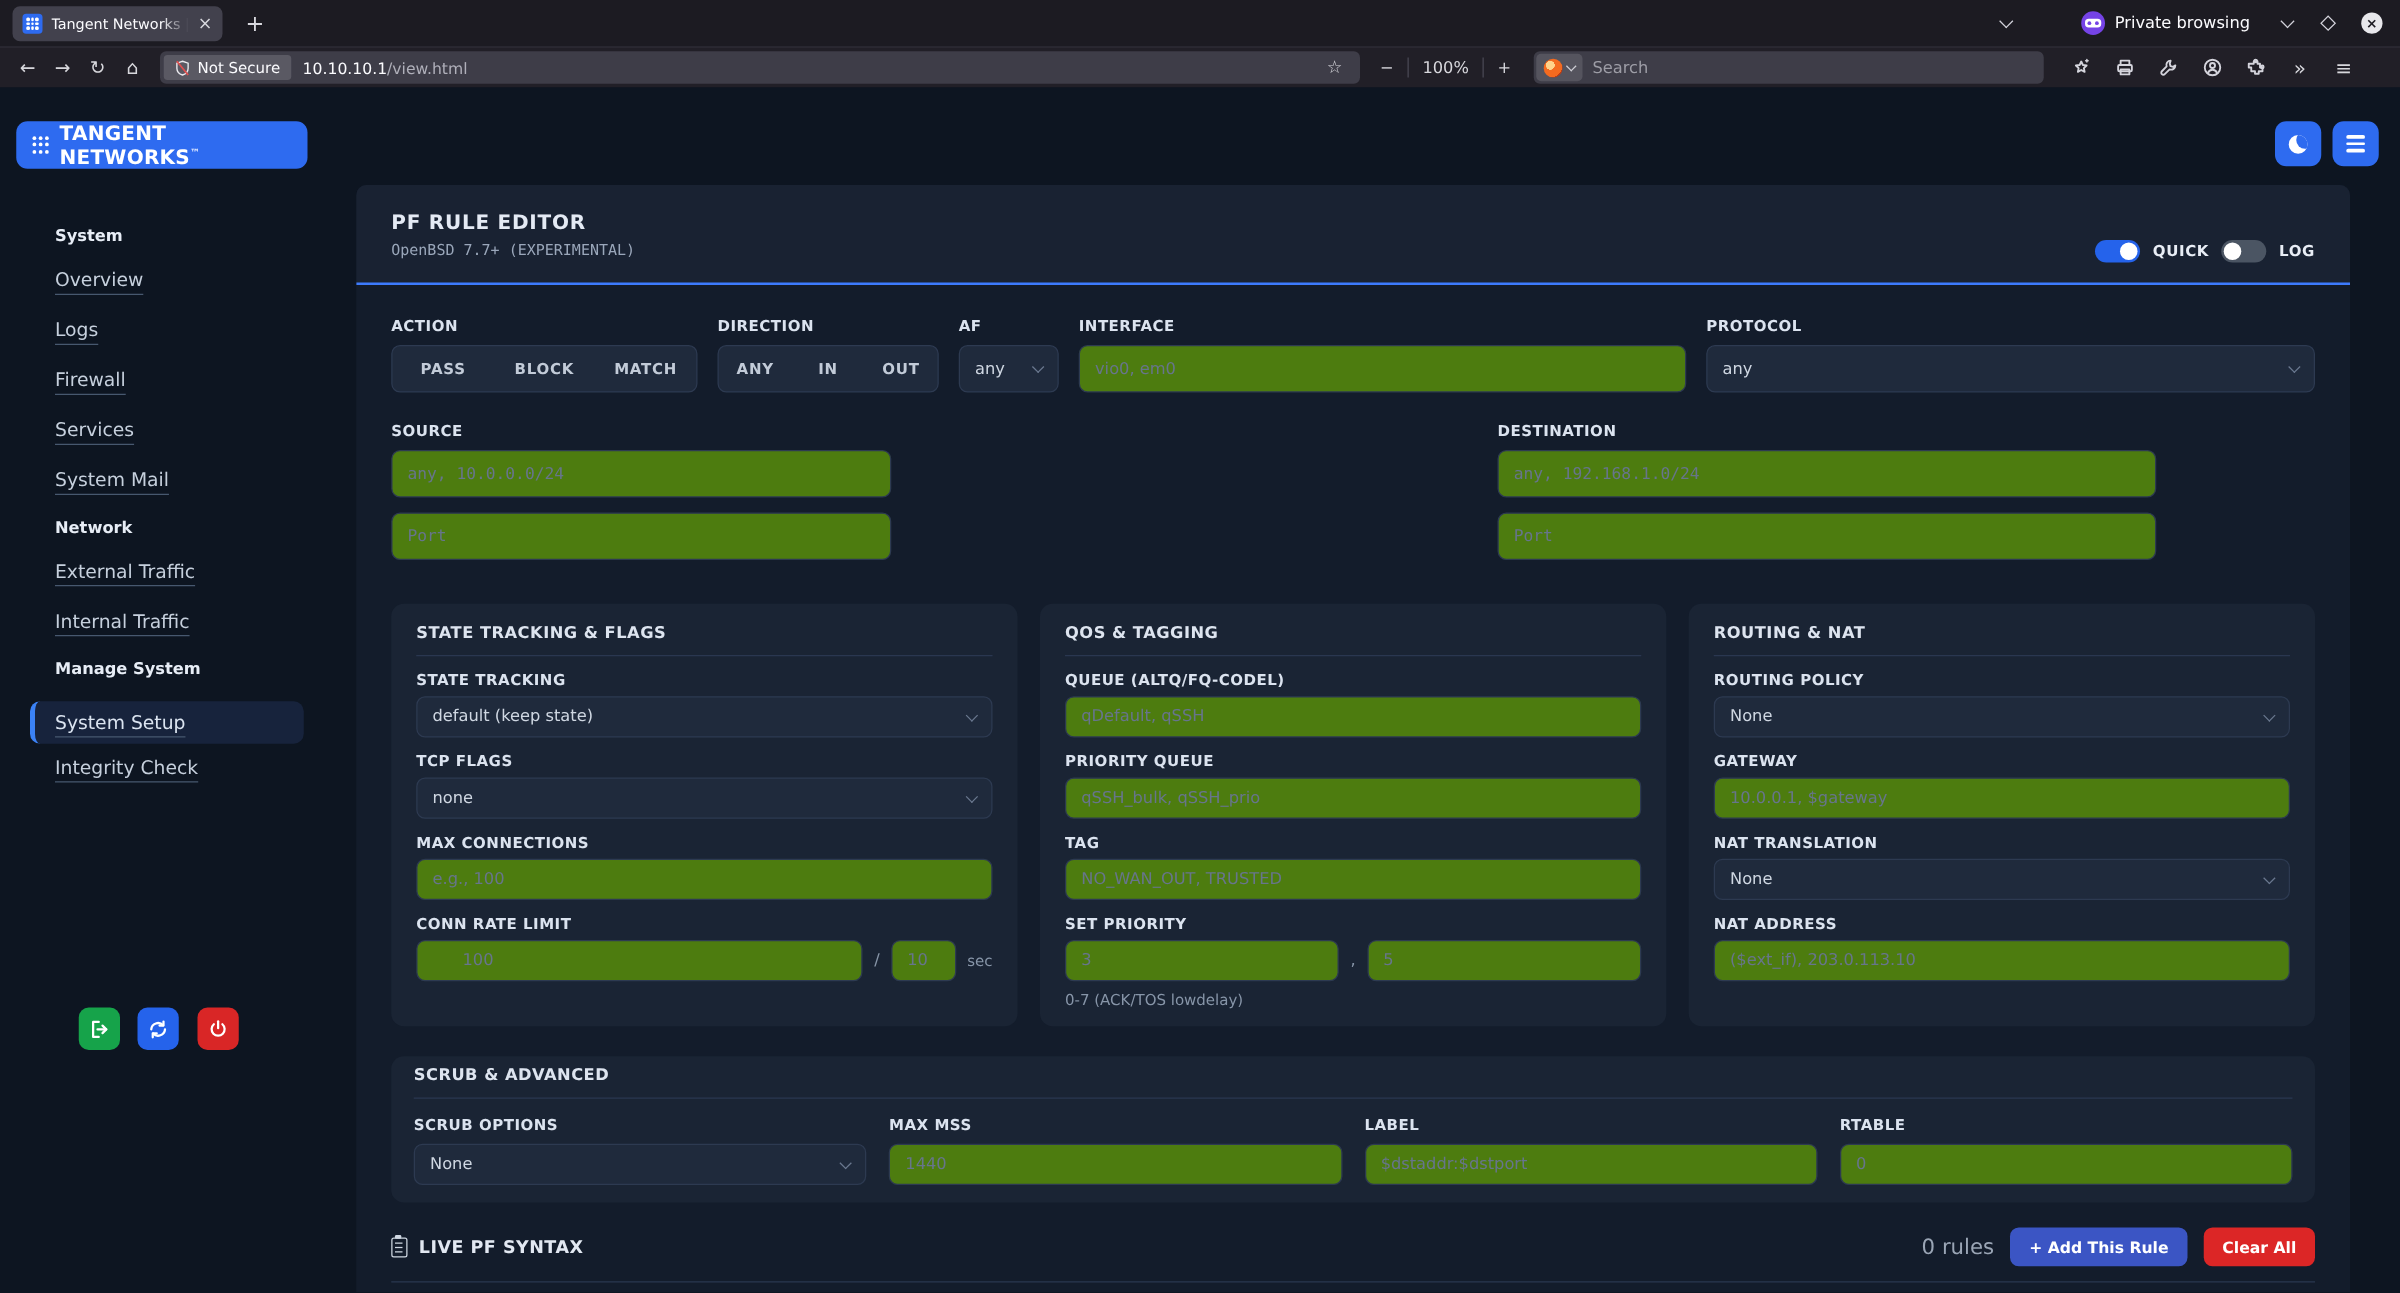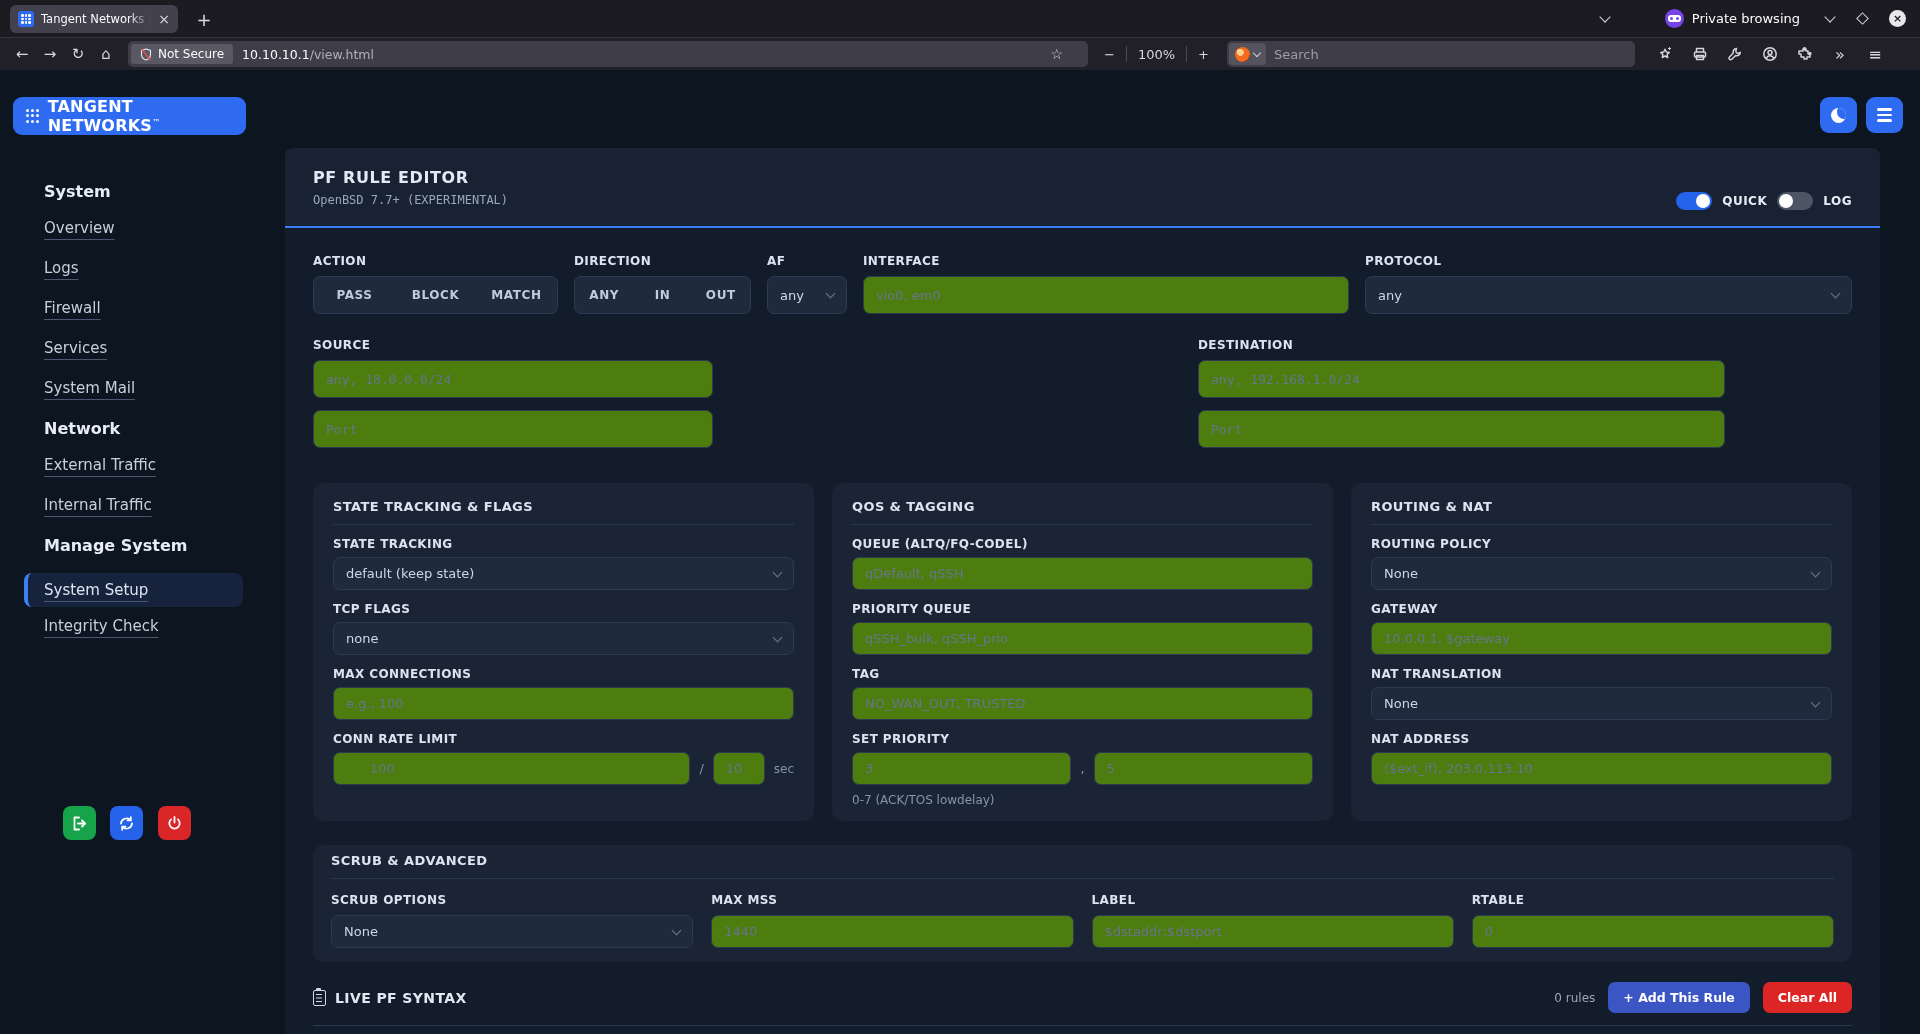--- a/index.html
+++ b/index.html
@@ -28,21 +28,21 @@
   .mask-icon b:before{ left:2px; } .mask-icon b:after{ right:2px; }
   .private-label { color:#fbfbfe; font-size:13px; margin-left:8px; }
   .diamond { width:9px; height:9px; border:1.6px solid #d4d4dc; transform:rotate(45deg); }
   .close-circ { width:17px; height:17px; border-radius:50%; background:#e8e8ec; color:#1c1b22;
     font-size:11px; font-weight:bold; display:flex; align-items:center; justify-content:center; }
 
   .toolbar { height:33px; background:#211f27; border-top:1px solid #34323c; display:flex; align-items:center; padding-left:8px; }
   .nav-btn { width:28px; height:26px; display:flex; align-items:center; justify-content:center;
     color:#d7d7dc; font-size:15px; border-radius:4px; flex:none; }
   .urlbar { width:960px; height:26px; background:#3e3d48; border-radius:5px; margin-left:8px;
-    display:flex; align-items:center; padding:0 25px 0 3px; }
+    display:flex; align-items:center; padding:0 14px 0 3px; }
   .sec-chip { height:20px; background:#5a5963; border-radius:3px; display:flex; align-items:center;
     gap:6px; padding:0 9px; flex:none; }
   .sec-chip span { color:#fbfbfe; font-size:12px; }
   .url-text { font-size:12.5px; margin-left:9px; white-space:nowrap; }
   .url-host { color:#fbfbfe; } .url-path { color:#b0b0ba; }
   .url-star { margin-left:auto; color:#d7d7dc; font-size:14px; }
   .zoom-cluster { display:flex; align-items:center; color:#d7d7dc; font-size:13px; margin-left:16px; gap:11px; }
   .vsep { width:1px; height:16px; background:#4a4955; }
   .searchbar { width:408px; height:26px; background:#3e3d48; border-radius:5px; margin-left:18px;
     display:flex; align-items:center; padding:0 8px 0 2px; }
@@ -67,21 +67,21 @@
   .brand sup { font-size:8px; color:#dfe8ff; }
   .hdr-btn { position:absolute; top:27px; width:37px; height:36px; background:#2e6bf0; border-radius:9px;
     display:flex; align-items:center; justify-content:center; }
   .moon { width:15px; height:15px; border-radius:50%; background:#fff; position:relative; overflow:hidden; }
   .moon:before { content:""; position:absolute; left:6px; top:-3px; width:14px; height:14px; border-radius:50%; background:#2e6bf0; }
   .burger { display:flex; flex-direction:column; gap:3px; }
   .burger i { width:15px; height:2.5px; background:#fff; border-radius:2px; }
 
   
   .sidebar { position:absolute; left:28px; top:112px; width:215px; }
-  .side-sec { font-size:16px; font-weight:bold; color:#e7edf6; padding-left:16px; margin-bottom:18px; }
+  .side-sec { font-size:13px; font-weight:bold; color:#e7edf6; padding-left:16px; margin-bottom:18px; }
   .side-link { display:block; font-size:15px; color:#c6d0dd; padding-left:16px; margin-bottom:22px;
     text-decoration:underline; text-underline-offset:6px; text-decoration-color:#47586f; cursor:pointer; }
   .gap-lg { margin-top:22px; }
   .side-link.active { background:#17233c; border-left:4px solid #3b82f6; border-radius:8px;
     padding:8px 12px 8px 16px; margin-left:-4px; margin-bottom:10px; color:#dbe4f0; }
 
   
   .fab { position:absolute; top:736px; width:33px; height:34px; border-radius:8px; display:flex;
     align-items:center; justify-content:center; }
   .fab svg { width:17px; height:17px; stroke:#fff; fill:none; stroke-width:1.8; stroke-linecap:round; stroke-linejoin:round; }
@@ -136,21 +136,21 @@
   .scrub { margin-top:24px; background:#1a2434; border-radius:10px; padding:8px 18px 14px; }
   .scrub-grid { display:grid; grid-template-columns:1fr 1fr 1fr 1fr; gap:18px; margin-top:14px; }
 
   .live-hdr { margin-top:20px; display:flex; align-items:center; }
   .clipboard { width:13px; height:16px; border:1.5px solid #cfd7e2; border-radius:2px; position:relative; margin-right:9px; }
   .clipboard:before { content:""; position:absolute; left:2px; top:-3px; width:5px; height:3px; background:#cfd7e2; border-radius:1px; }
   .clipboard:after { content:""; position:absolute; left:2px; top:3px; width:6px; height:1.5px; background:#cfd7e2;
     box-shadow:0 3.5px 0 #cfd7e2, 0 7px 0 #cfd7e2; }
   .live-title { font-size:14px; font-weight:bold; color:#e2e8f2; letter-spacing:.4px; }
   .live-right { margin-left:auto; display:flex; align-items:center; gap:13px; }
-  .rules-count { color:#9aa5b5; font-size:12px; }
+  .rules-count { color:#9aa5b5; font-size:17px; }
   .btn { height:31px; border-radius:7px; border:none; color:#fff; font-weight:bold; font-size:12.5px;
     padding:0 15px; font-family:inherit; cursor:pointer; }
   .btn-add { background:#3b55c4; }
   .btn-clear { background:#dc2626; }
   .live-div { border-bottom:1px solid #2a3750; margin-top:12px; }
 </style>
 </head>
 <body>
 
 <div class="tabbar">

